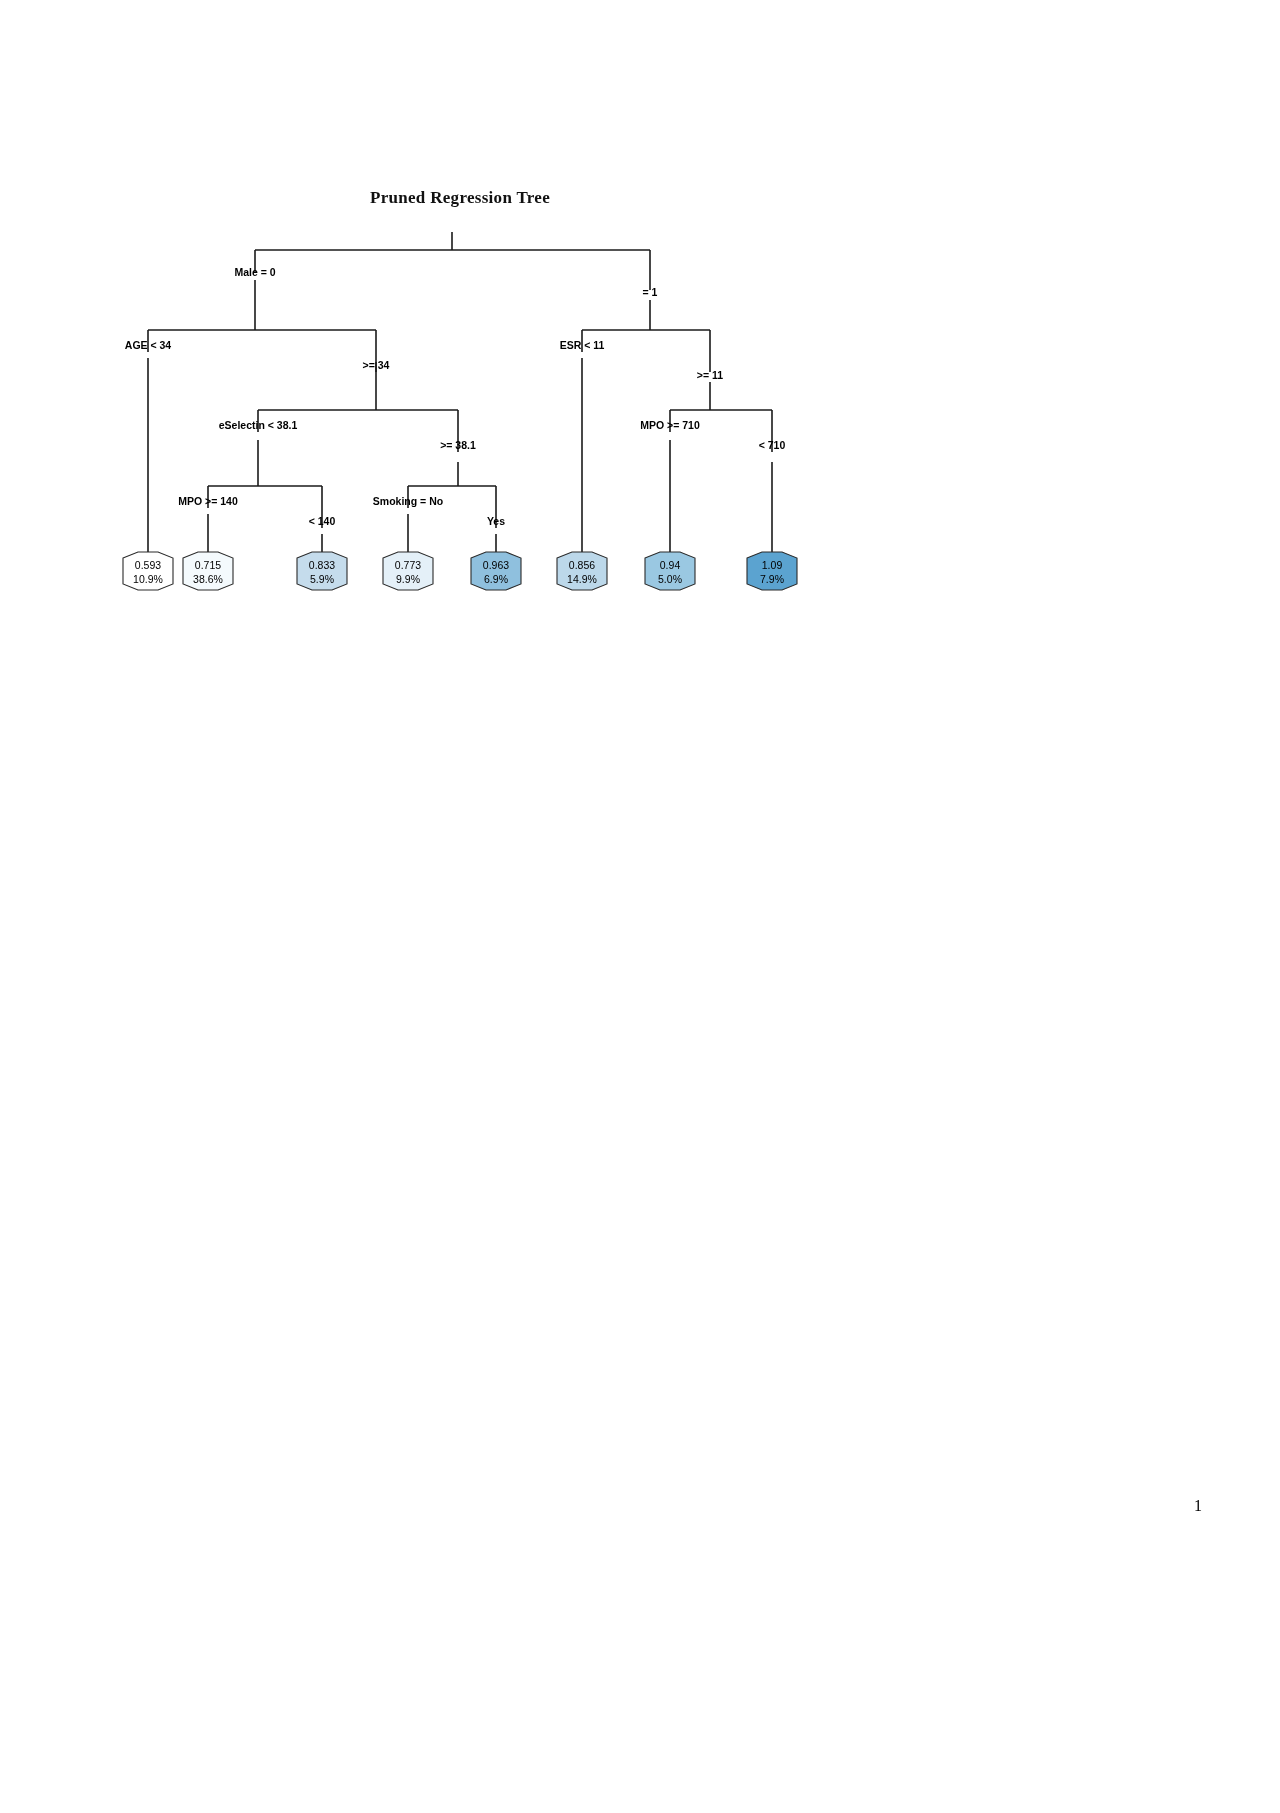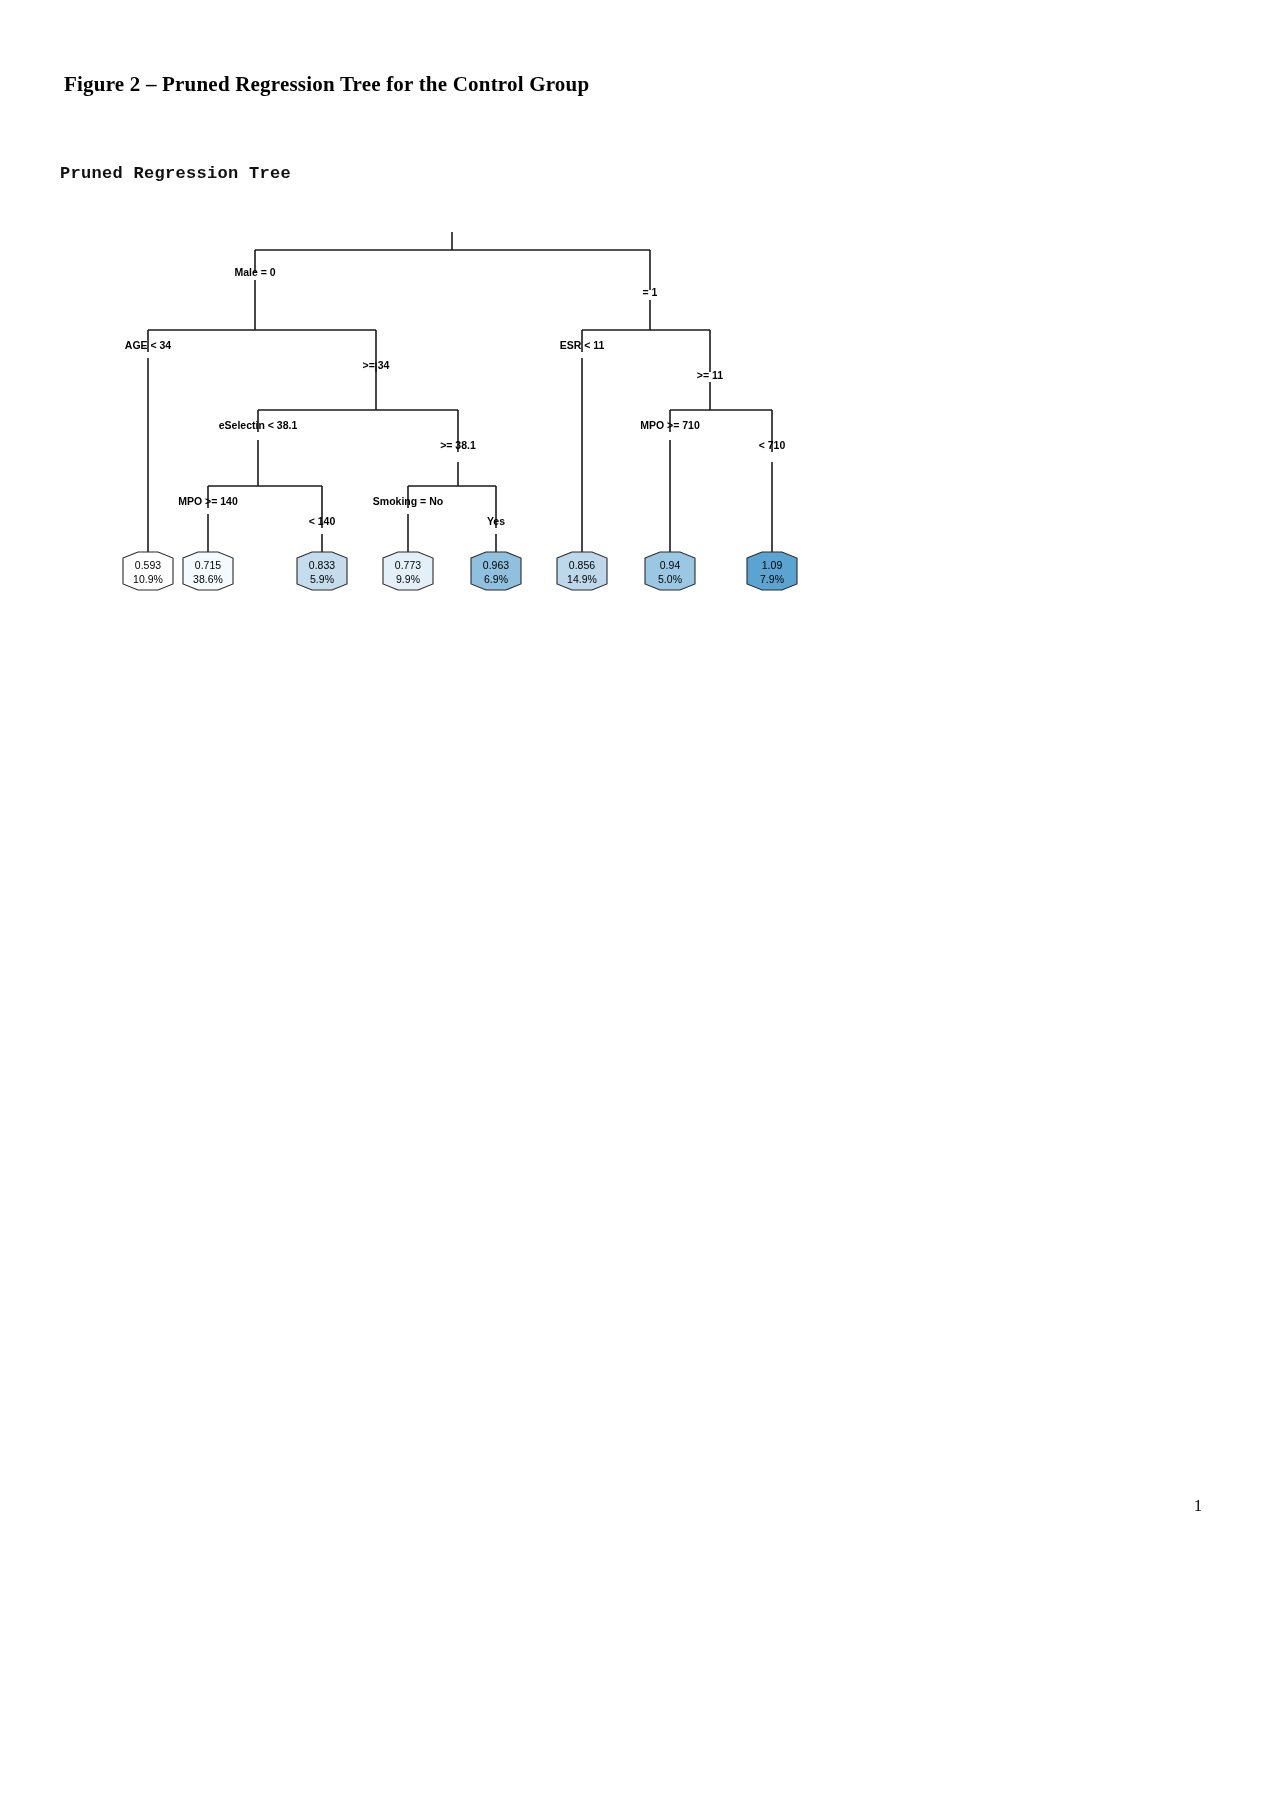--- a/index.html
+++ b/index.html
@@ -50,23 +50,24 @@
     position: absolute;
     left: 60px;
     top: 160px;
     width: 800px;
     height: 460px;
   }
 
   #chart-title {
     position: absolute;
     left: 0;
-    top: 4px;
+    top: 28px;
     width: 800px;
-    font-family: Liberation Mono, monospace;
+    text-align: center;
+    font-family: Liberation Serif, serif;
     font-weight: bold;
     font-size: 17px;
     letter-spacing: 0.3px;
     color: #111111;
   }
 
   #tree-svg {
     position: absolute;
     left: 0;
     top: 0;
@@ -95,21 +96,20 @@
   .leaf-shape {
     stroke: #2b2b2b;
     stroke-width: 1.1;
   }
 </style>
 </head>
 <body>
 
 <div class="page">
 
-  <div id="figure-caption">Figure 2 – Pruned Regression Tree for the Control Group</div>
 
   <div id="tree-chart">
 
     <div id="chart-title">Pruned Regression Tree</div>
 
     <svg id="tree-svg" width="800" height="460" viewBox="0 0 800 460">
 
       <g>
 
         <path class="branch" d="M392,72 L392,90"></path>

